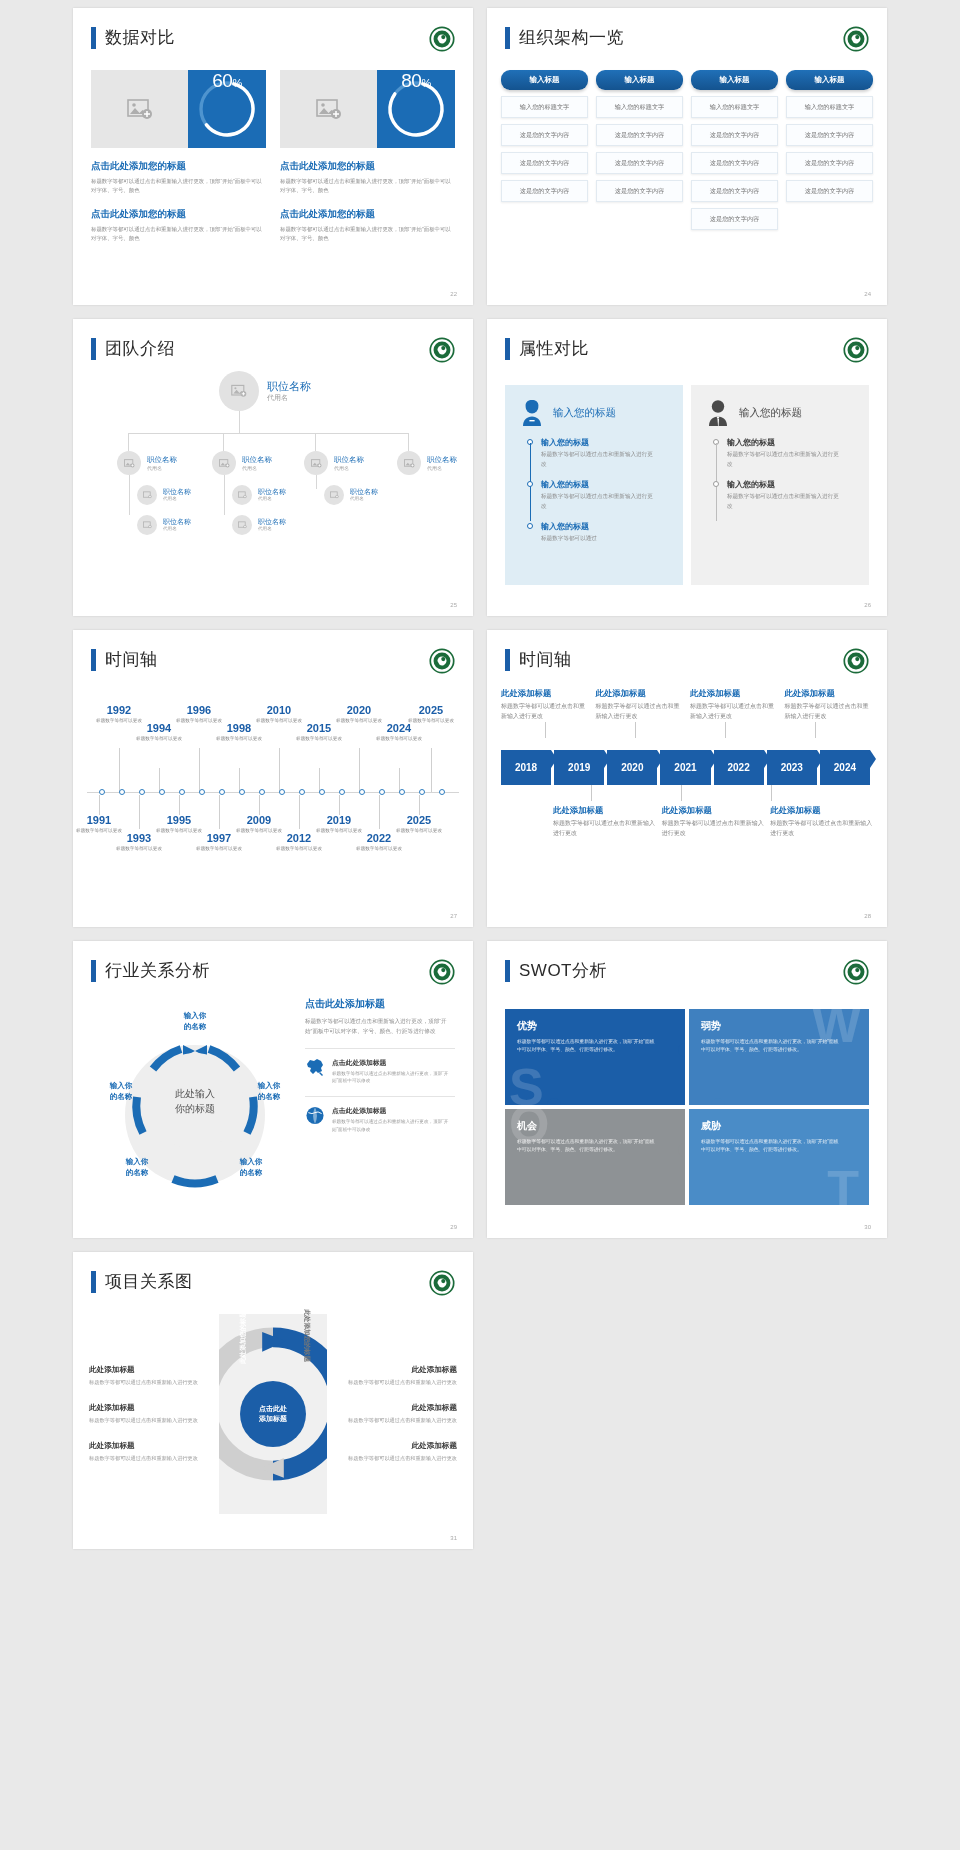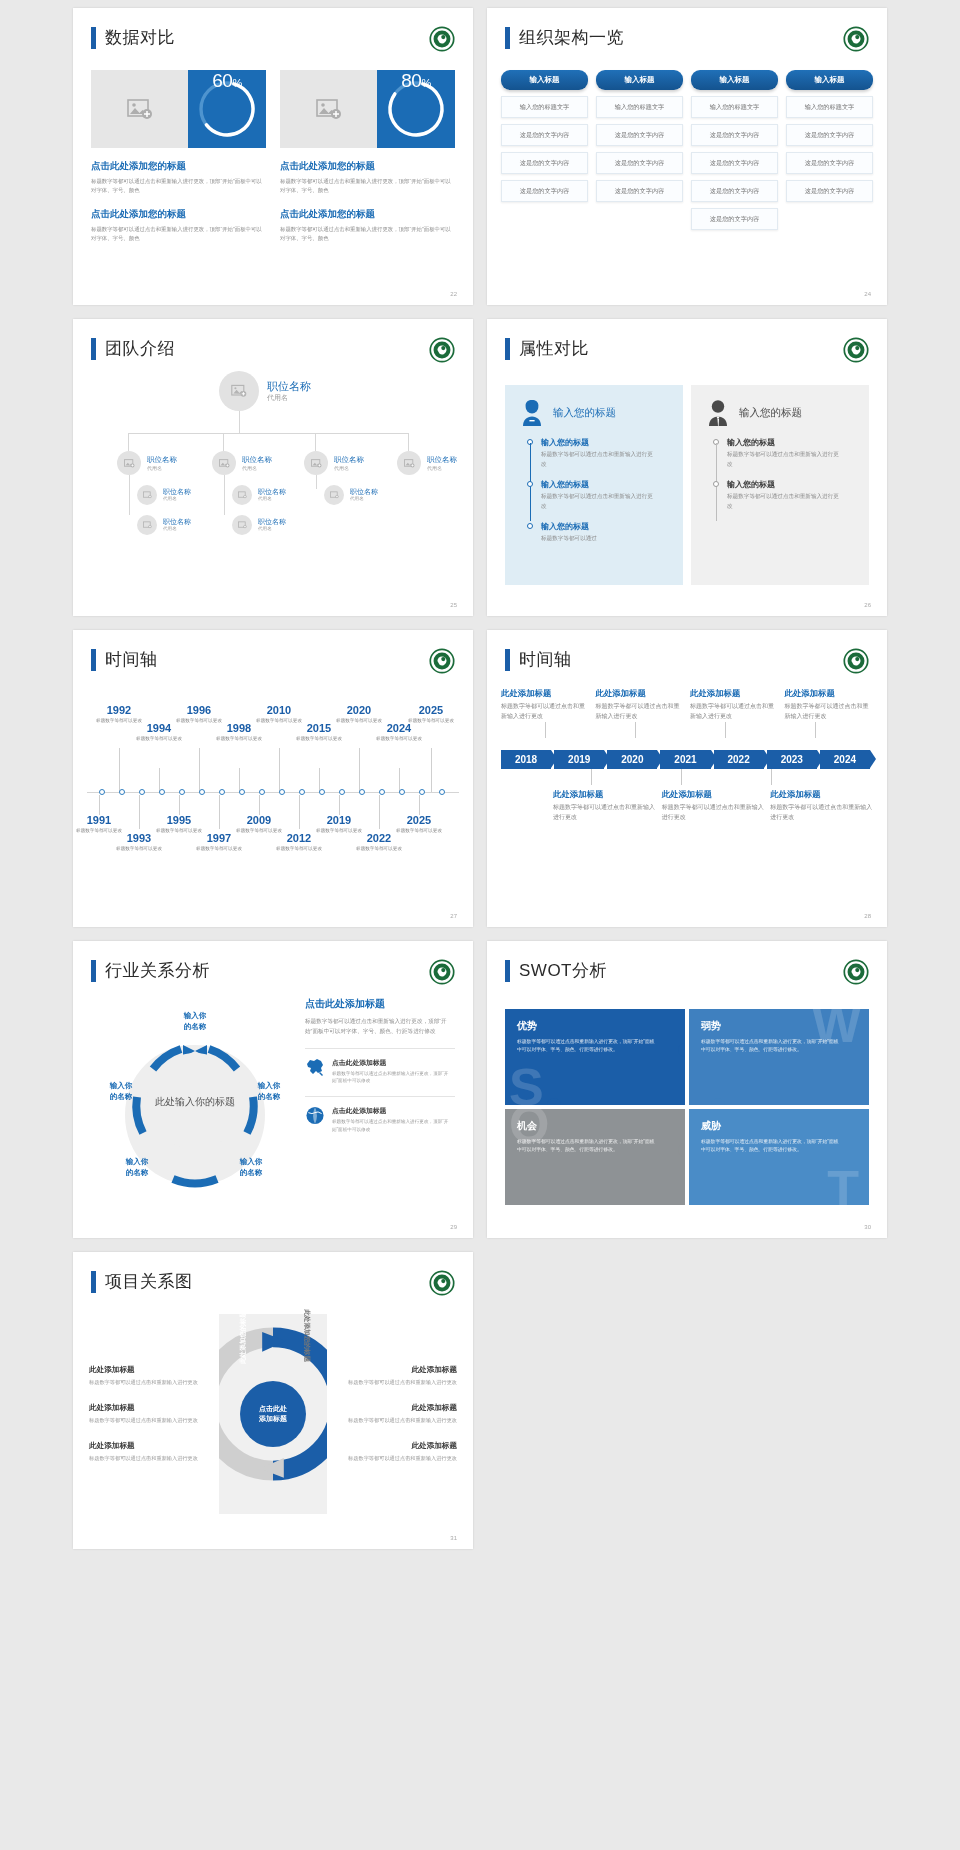--- a/index.html
+++ b/index.html
@@ -88,28 +88,28 @@
   .tz-y { font-size: 11px; font-weight: bold; color: #1b5ea8; }
   .tz-d { font-size: 4.6px; color: #888; line-height: 1.6; margin-top: 1px; }
   .tz-stem { position: absolute; width: 1px; background: #cfcfcf; }
 
   
   .tb { position: absolute; left: 14px; right: 14px; top: 58px; }
   .tb-top { display: grid; grid-template-columns: repeat(4, 1fr); gap: 6px; }
   .tb-t { font-size: 8.4px; font-weight: bold; color: #1b6cb5; }
   .tb-b { font-size: 6px; color: #888; line-height: 1.65; margin-top: 3px; }
   .tb-chips { display: flex; margin-top: 10px; }
-  .chip { position: relative; background: #1b5ea8; color: #fff; font-size: 10px; font-weight: bold; padding: 4px 0; text-align: center; width: 52px; margin-right: 3px; }
+  .chip { position: relative; background: #1b5ea8; color: #fff; font-size: 10px; font-weight: bold; padding: 12px 0; text-align: center; width: 52px; margin-right: 3px; }
   .chip::after { content: ""; position: absolute; right: -6px; top: 0; border-left: 6px solid #1b5ea8; border-top: 9.5px solid transparent; border-bottom: 9.5px solid transparent; }
   .tb-bot { display: grid; grid-template-columns: repeat(4, 1fr); gap: 6px; margin-top: 14px; padding-left: 56px; }
   .stem-u { position: absolute; width: 1px; height: 16px; background: #c9c9c9; }
 
   
   .cir-wrap { position: absolute; left: 22px; top: 56px; width: 200px; height: 210px; }
-  .cir-core { position: absolute; left: 52px; top: 56px; width: 96px; height: 96px; border-radius: 50%; background: #eeeeee; display: flex; align-items: center; justify-content: center; }
+  .cir-core { position: absolute; left: 52px; top: 56px; width: 96px; height: 96px; border-radius: 50%; background: #eeeeee; display: flex; flex-direction: column; align-items: center; justify-content: center; }
   .cir-core span { font-size: 10px; color: #555; line-height: 1.5; }
   .cir-lab { position: absolute; text-align: center; font-size: 7.5px; font-weight: bold; color: #1b6cb5; line-height: 1.45; }
   .rt { position: absolute; right: 18px; top: 56px; width: 150px; }
   .rt-h { font-size: 10px; font-weight: bold; color: #1b6cb5; }
   .rt-b { font-size: 5.6px; color: #8b8b8b; line-height: 1.85; margin-top: 5px; }
   .rt-row { display: flex; gap: 7px; margin-top: 11px; padding-top: 9px; border-top: 1px solid #e4e4e4; }
   .rt-ic { width: 20px; flex: 0 0 20px; color: #1b6cb5; }
   .rt-rt .h { font-size: 6.8px; font-weight: bold; color: #3a3a3a; }
   .rt-rt .b { font-size: 4.6px; color: #9a9a9a; line-height: 1.7; margin-top: 2px; }
 

